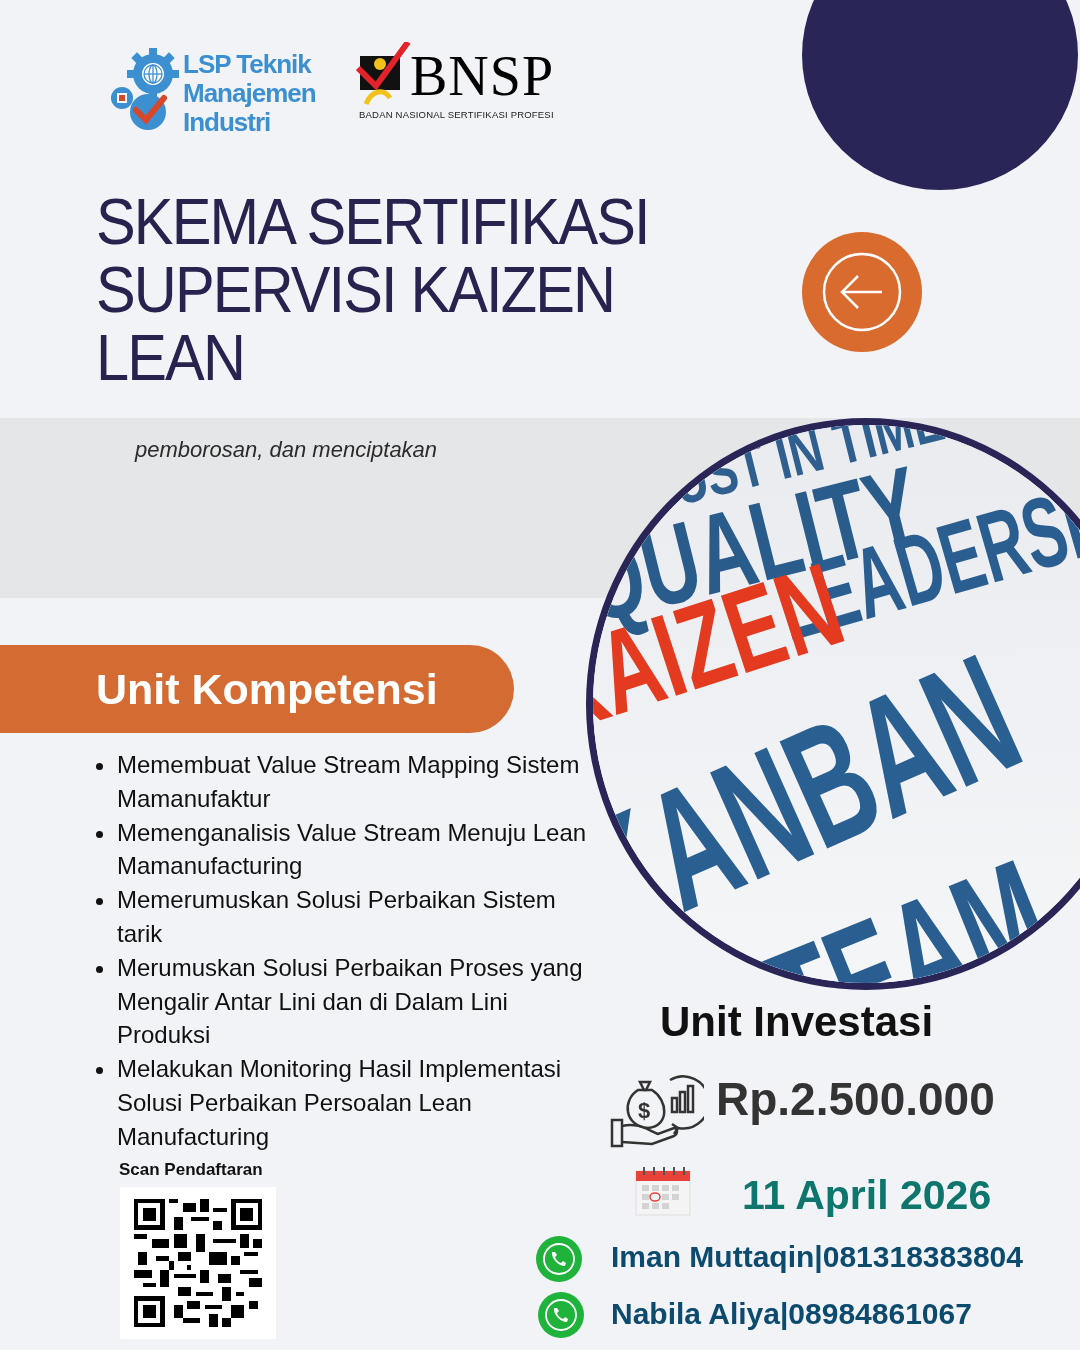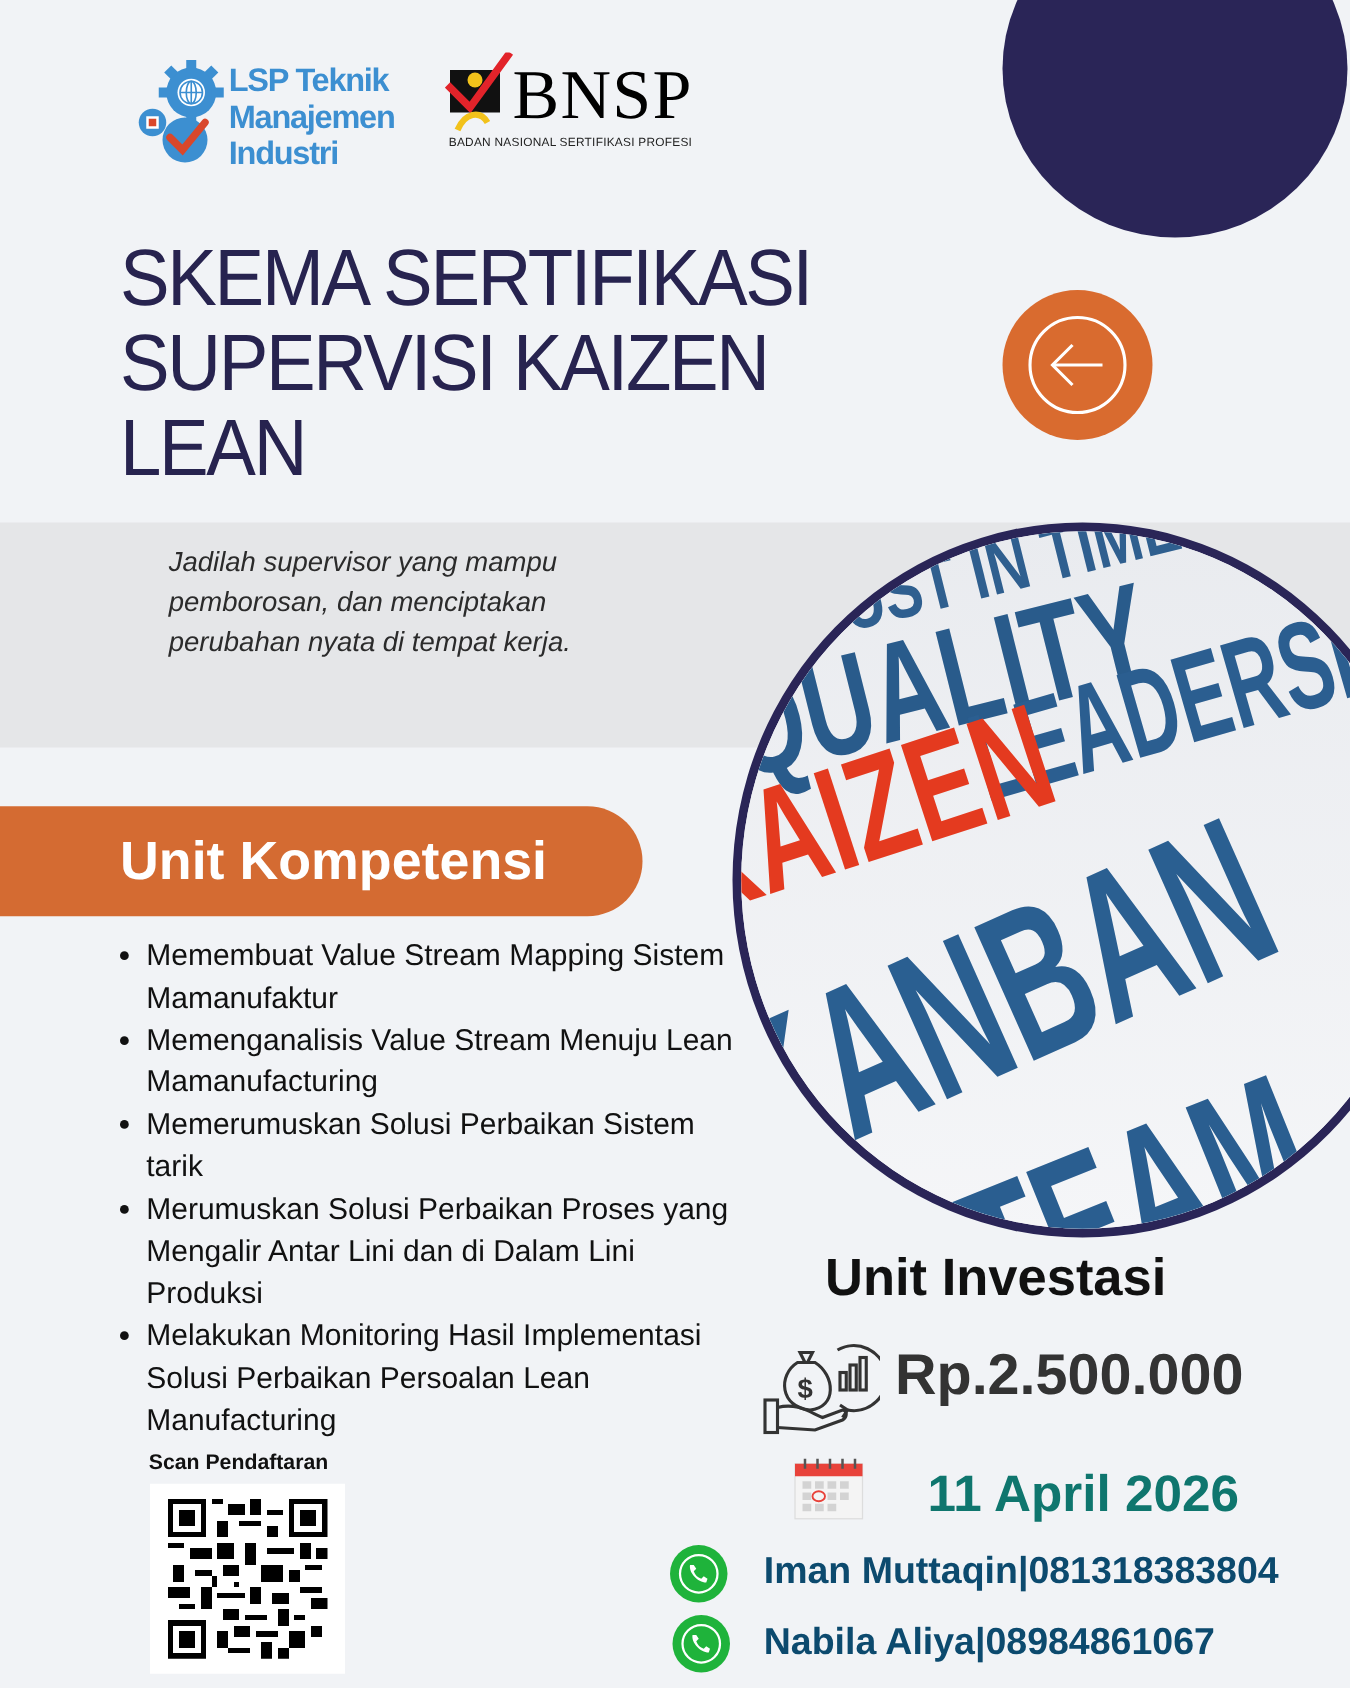--- a/index.html
+++ b/index.html
@@ -97,23 +97,21 @@
 <div class="abs arrow-btn">
   <svg width="120" height="120" viewBox="0 0 120 120">
     <circle cx="60" cy="60" r="38" fill="none" stroke="#fff" stroke-width="2.5"></circle>
     <line x1="40" y1="60" x2="80" y2="60" stroke="#fff" stroke-width="2.5"></line>
     <polyline points="56,44 40,60 56,76" fill="none" stroke="#fff" stroke-width="2.5"></polyline>
   </svg>
 </div>
 
 <div class="abs band"></div>
 <div class="abs tagline">
-  <div>Jadilah supervisor yang mampu</div>
   <div>pemborosan, dan menciptakan</div>
-  <div>perubahan nyata di tempat kerja.</div>
 </div>
 
 <div class="abs photo">
   <svg width="560" height="572" viewBox="0 0 560 572" style="position:absolute;left:-7px;top:-7px;">
     <defs>
       <linearGradient id="bg" x1="0" y1="0" x2="0" y2="1">
         <stop offset="0" stop-color="#e9ebef"></stop>
           <stop offset="1" stop-color="#f5f6f8"></stop>
       </linearGradient>
     </defs>

